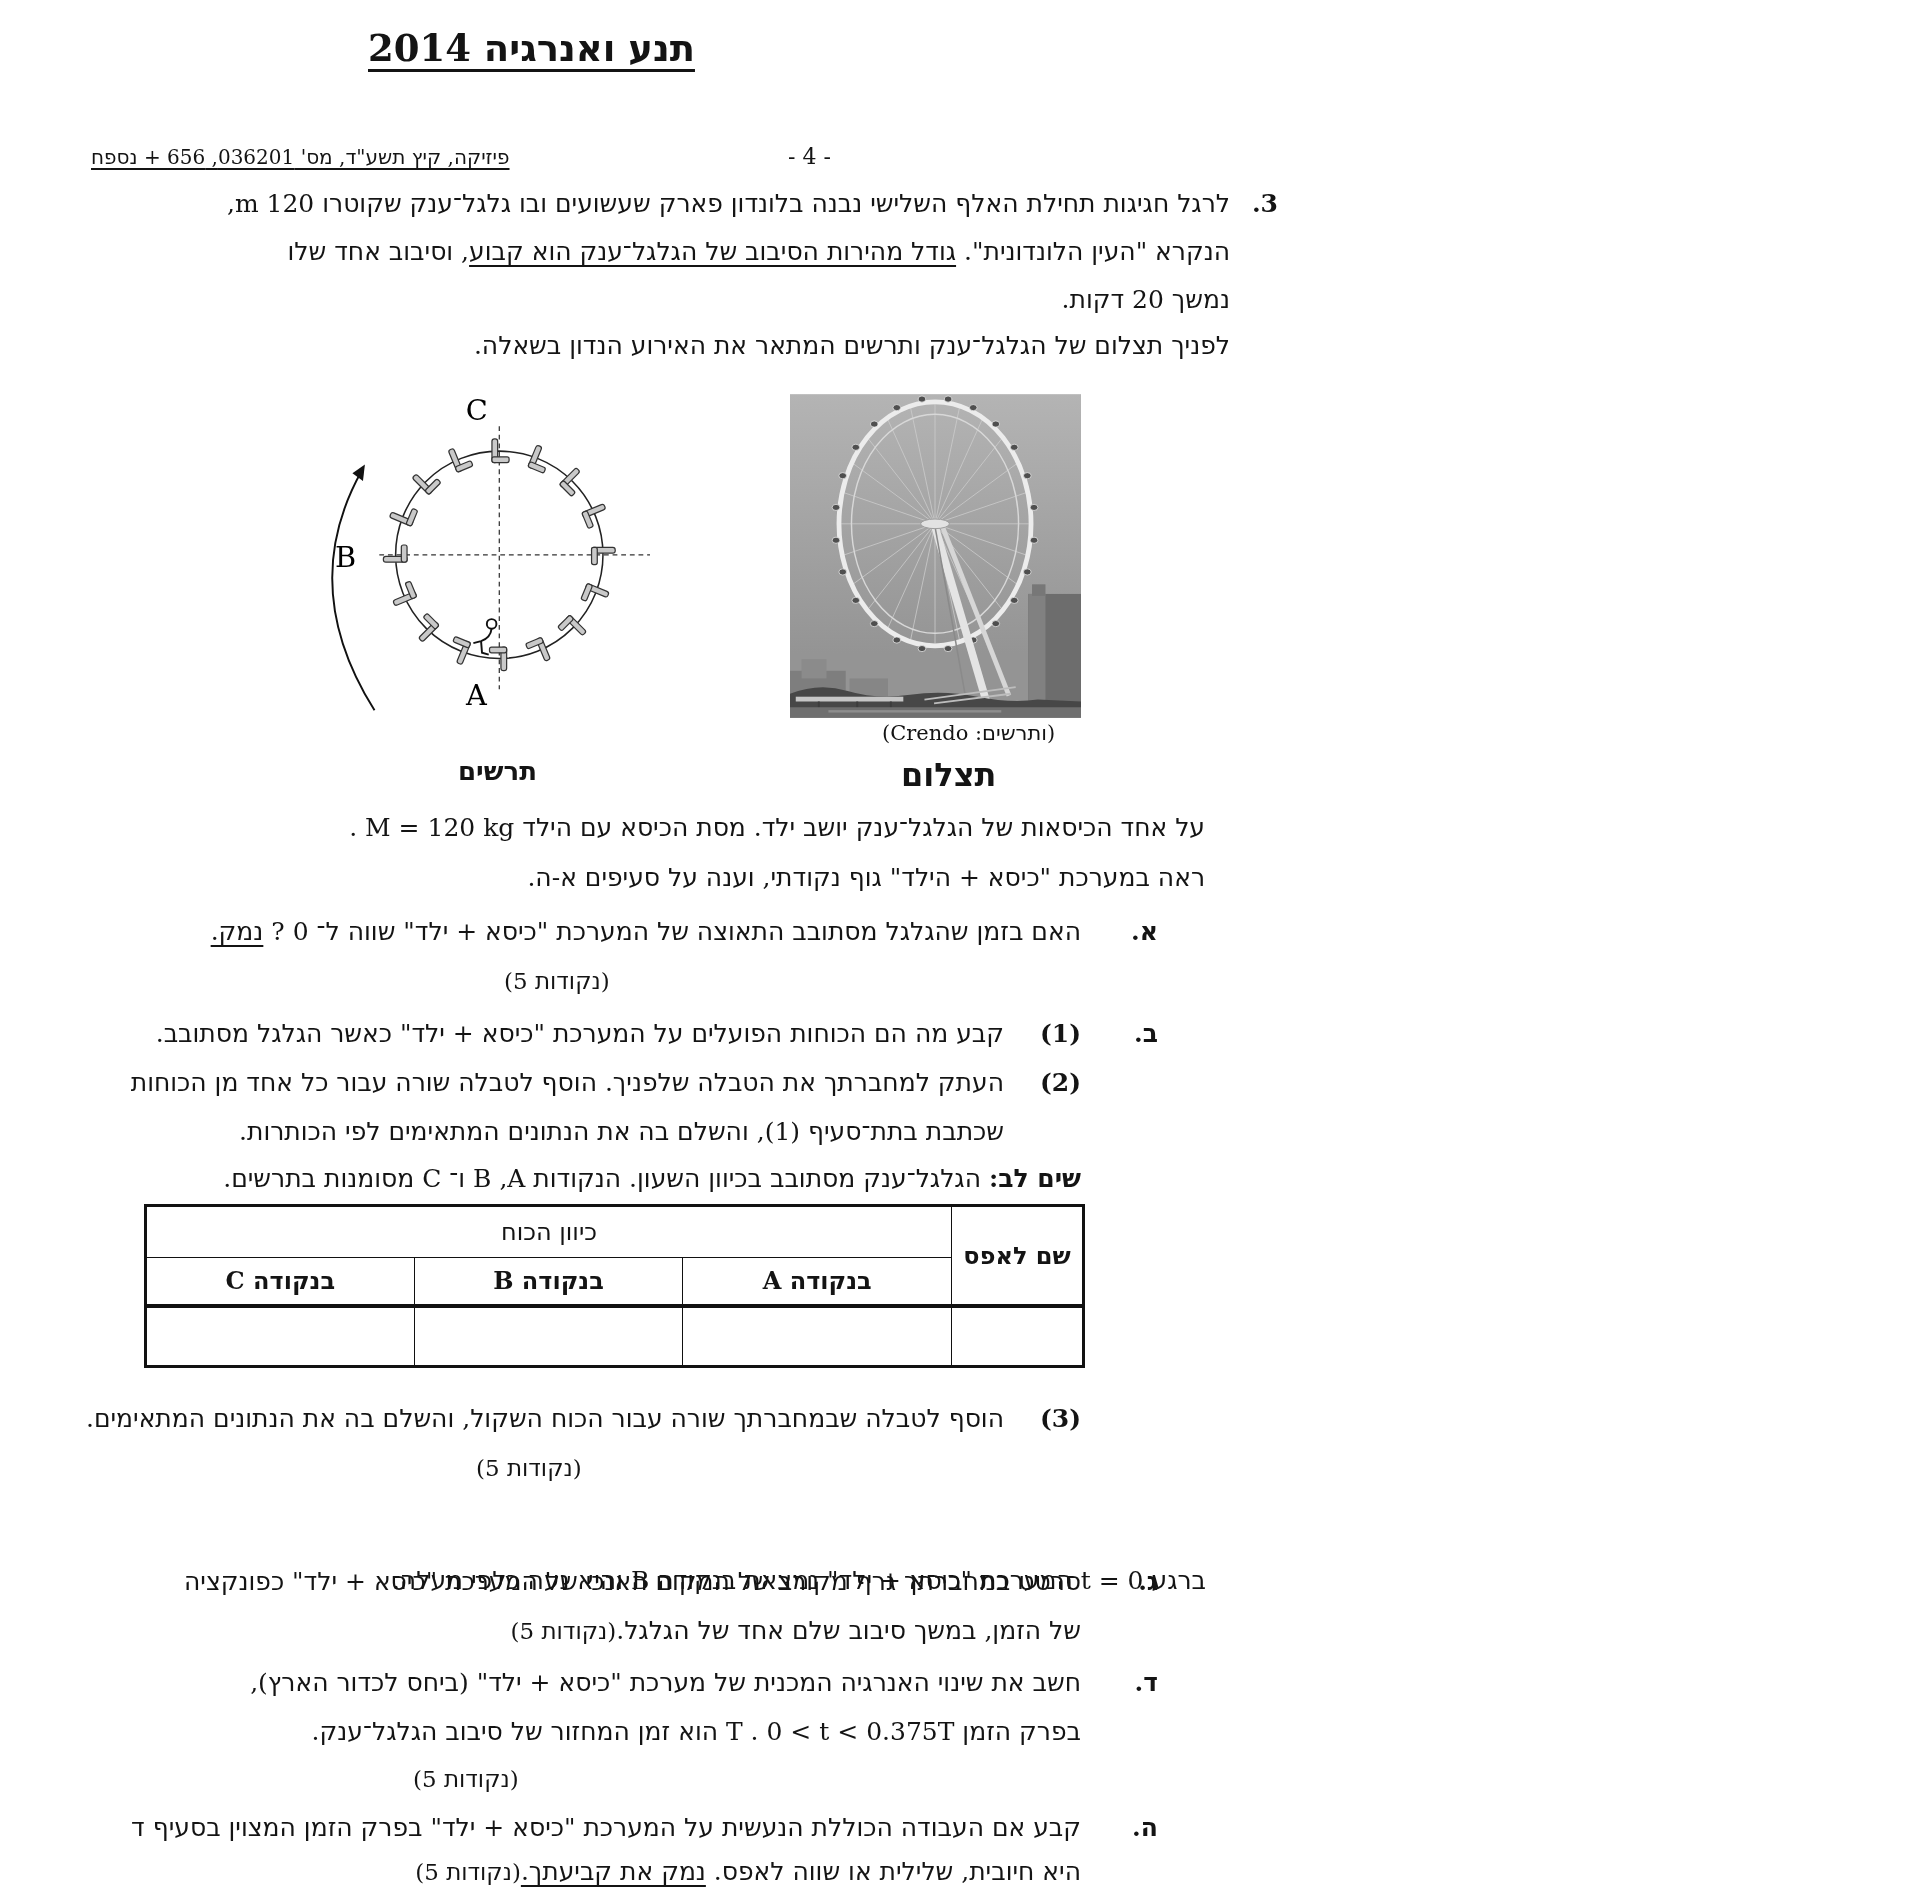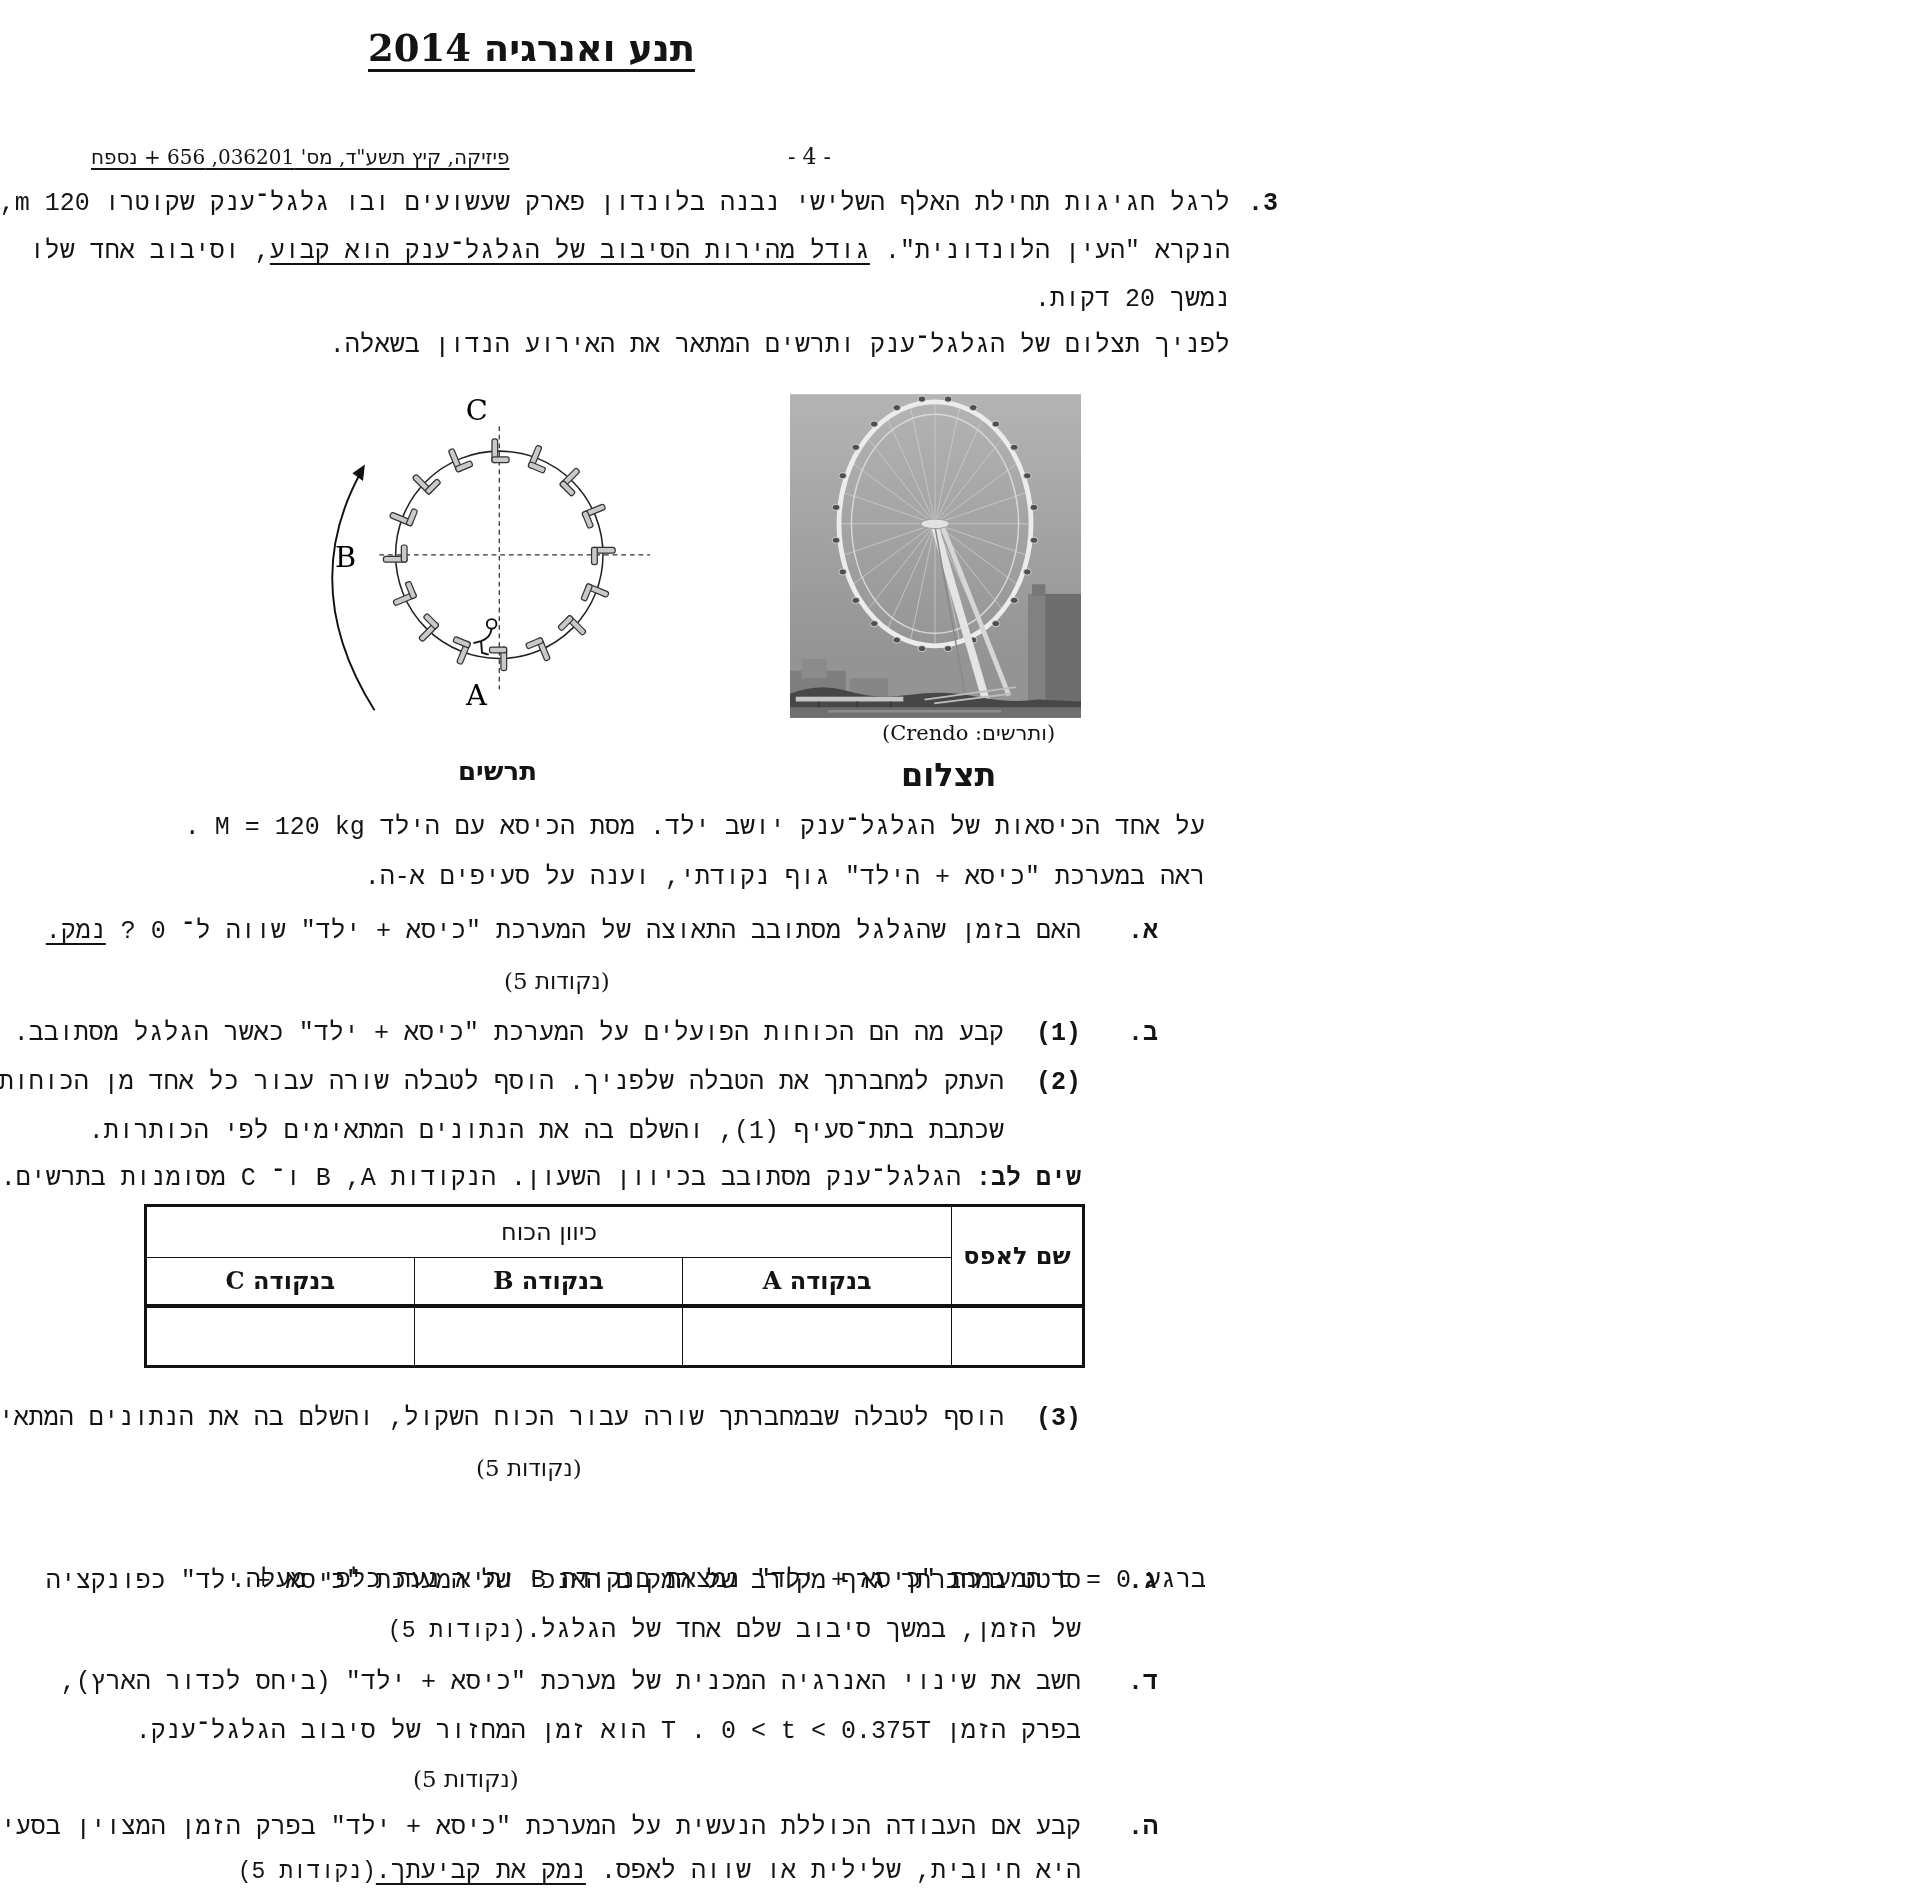--- a/index.html
+++ b/index.html
@@ -2,21 +2,21 @@
 <html lang="he"><head>
 <meta charset="utf-8">
 <style>
   html,body{margin:0;padding:0;}
   body{
     width:1929px;height:1901px;position:relative;background:#ffffff;
     font-family:"DejaVu Serif","DejaVu Sans",serif;color:#141414;
     direction:rtl;overflow:hidden;
   }
   .abs{position:absolute;white-space:nowrap;line-height:1.25;}
-  .fs-body{font-size:25px;font-family:Liberation Mono, monospace;}
+  .fs-body{font-size:25px;}
   .bold{font-weight:bold;}
   .ul{text-decoration:underline;text-underline-offset:4.8px;text-decoration-thickness:1.9px;}
   .ltr{direction:ltr;unicode-bidi:isolate;}
   #doc-title{left:368px;top:25px;font-size:37px;font-weight:bold;
     text-decoration:underline;text-underline-offset:7.7px;text-decoration-thickness:2.9px;}
   #header-text{left:91px;top:145px;font-size:20px;text-decoration:underline;text-underline-offset:3.8px;}
   #page-number{left:788px;top:143px;font-size:22px;direction:ltr;}
   #q3-number{right:651px;top:188px;font-size:25px;font-weight:bold;}
   .q3-line{right:699px;}
   #q3-l1{top:188px;} #q3-l2{top:236px;} #q3-l3{top:284px;} #q3-l4{top:330px;}

